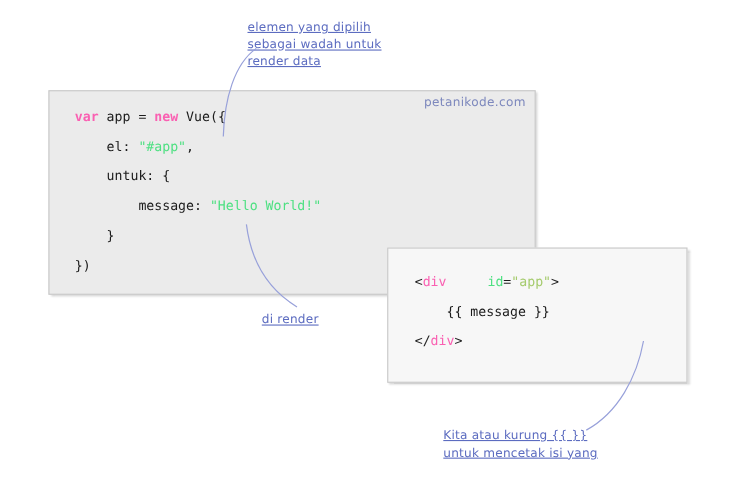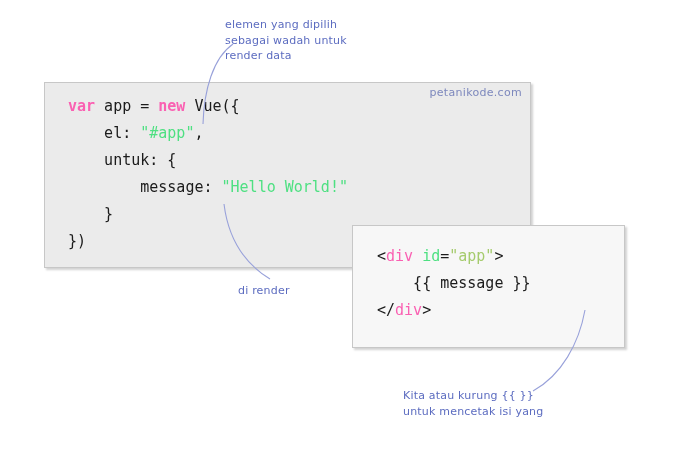--- a/index.html
+++ b/index.html
@@ -14,61 +14,62 @@
   }
 
   
   .code-block {
     position: absolute;
     border: 1px solid #c7c7c7;
     box-shadow: 2px 2px 2px rgba(0,0,0,0.18);
   }
   #js-block {
     left: 44px; top: 82px;
-    width: 487px; height: 186px;
+    width: 443px; height: 186px;
     background: #ebebeb;
   }
   #html-block {
     left: 352px; top: 225px;
     width: 273px; height: 123px;
     background: #f7f7f7;
   }
   .code {
     position: absolute;
     font-family: "DejaVu Sans Mono", monospace;
-    font-size: 15px;
+    font-size: 12px;
     line-height: 27px;
     color: #1b1b1b;
   }
   #js-code   { left: 23px; top: 10px; }
   #html-code { left: 24px; top: 17px; }
   .code-line { white-space: pre; }
 
   .tok-kw   { color: #fa60b2; font-weight: bold; }   
   .tok-tag  { color: #fa60b2; margin-top: 20px; }                      
   .tok-str  { color: #4ee082; }                      
-  .tok-attr { color: #4ee082; }
+  .tok-attr { color: #4ee082; margin-left: 30px; }
   .tok-aval { color: #a5cb6d; }                      
 
   
   #watermark {
     position: absolute;
     top: 3px; right: 8px;
     font-size: 11px;
     letter-spacing: 0.3px;
     color: #7d88bd;
   }
 
   
   .annotation {
     position: absolute;
     font-size: 11px;
     line-height: 15.5px;
     letter-spacing: 0.2px;
     color: #5c6cc0;
+    text-decoration: underline;
   }
   #annotation-element { left: 225px; top: 17px;  }
   #annotation-data    { left: 238px; top: 283px; }
   #annotation-braces  { left: 403px; top: 388px; }
 
   
   #curves {
     position: absolute;
     left: 0; top: 0;
     width: 685px; height: 458px;

